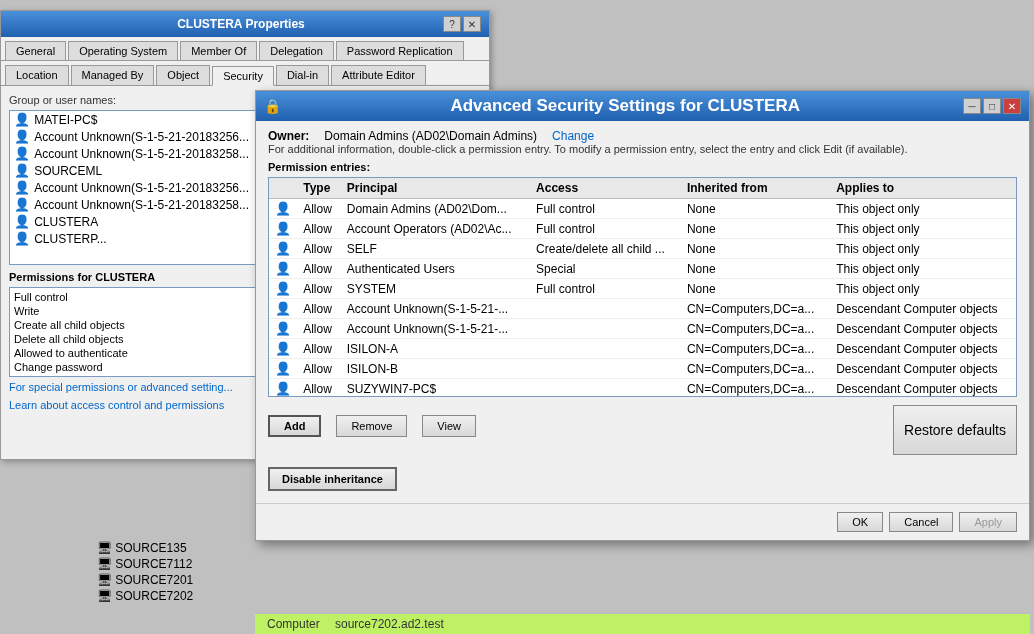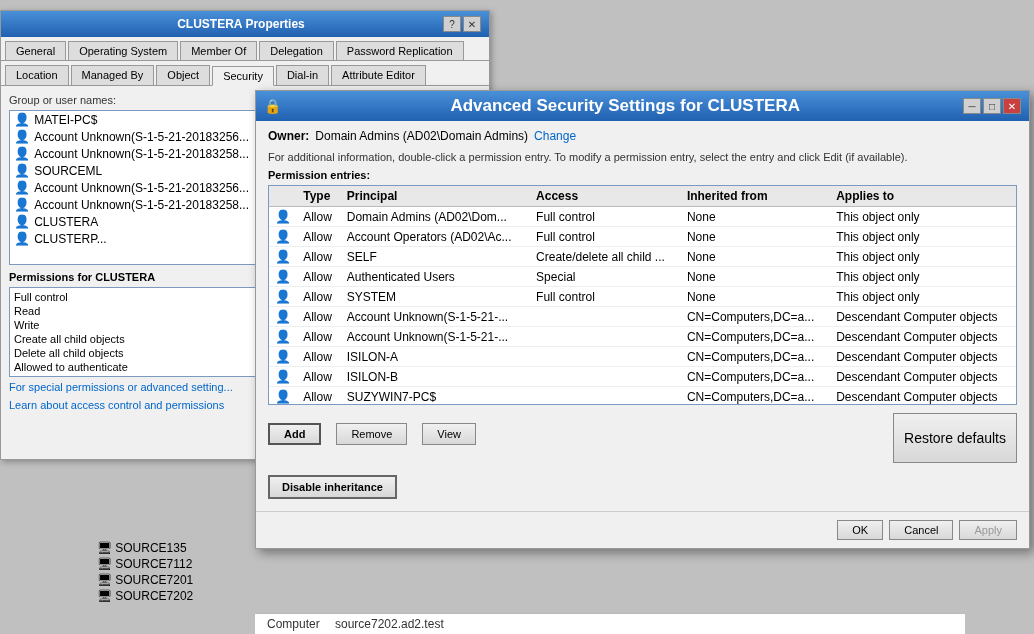--- a/index.html
+++ b/index.html
@@ -106,21 +106,21 @@
       color: white;
       padding: 5px 8px;
       display: flex;
       align-items: center;
       justify-content: space-between;
     }
     .adv-window .title-bar .title-text { font-size: 17px; font-weight: bold; }
     .adv-window .title-bar .win-btns { display: flex; gap: 2px; }
 
     .adv-content { padding: 8px 12px; }
-    .owner-row { display: flex; align-items: center; gap: 6px; margin-bottom: 8px; font-size: 11px; }
+    .owner-row { display: flex; align-items: center; gap: 15px; font-size: 11px; }
     .owner-label { font-weight: bold; }
     .change-link { color: #0066cc; cursor: pointer; }
 
     .adv-tabs { display: flex; border-bottom: 1px solid #999; margin-bottom: 8px; }
     .adv-tab {
       padding: 4px 16px;
       border: 1px solid #999;
       border-bottom: none;
       background: #ddd;
       cursor: pointer;
@@ -169,22 +169,22 @@
       border: 2px solid #666;
       cursor: pointer;
       font-size: 11px;
       font-weight: bold;
     }
 
     .status-bar {
       position: absolute;
       bottom: 0;
       left: 255px;
-      width: 710px;
-      background: #ffffff;
+      width: 775px;
+      background: #bef264;
       border-top: 1px solid #bbb;
       padding: 3px 12px;
       font-size: 11px;
       color: #333;
       z-index: 10;
     }
 
     .restore-btn {
       margin-left: auto;
       padding: 16px 10px;
@@ -266,21 +266,20 @@
         <div class="list-item">
           <span class="user-icon">👤</span>
           <span>CLUSTERP...</span>
         </div>
       </div>
 
     <div class="permissions-label">Permissions for CLUSTERA</div>
     <div class="perm-list">
 
     <div class="perm-item">Full control</div>
-        <div class="perm-item">Read</div>
         <div class="perm-item">Write</div>
         <div class="perm-item">Create all child objects</div>
         <div class="perm-item">Delete all child objects</div>
         <div class="perm-item">Allowed to authenticate</div>
         <div class="perm-item">Change password</div>
       </div>
 
     <div class="special-link">For special permissions or advanced setting...</div>
     <div class="learn-link">Learn about access control and permissions</div>
   </div>

